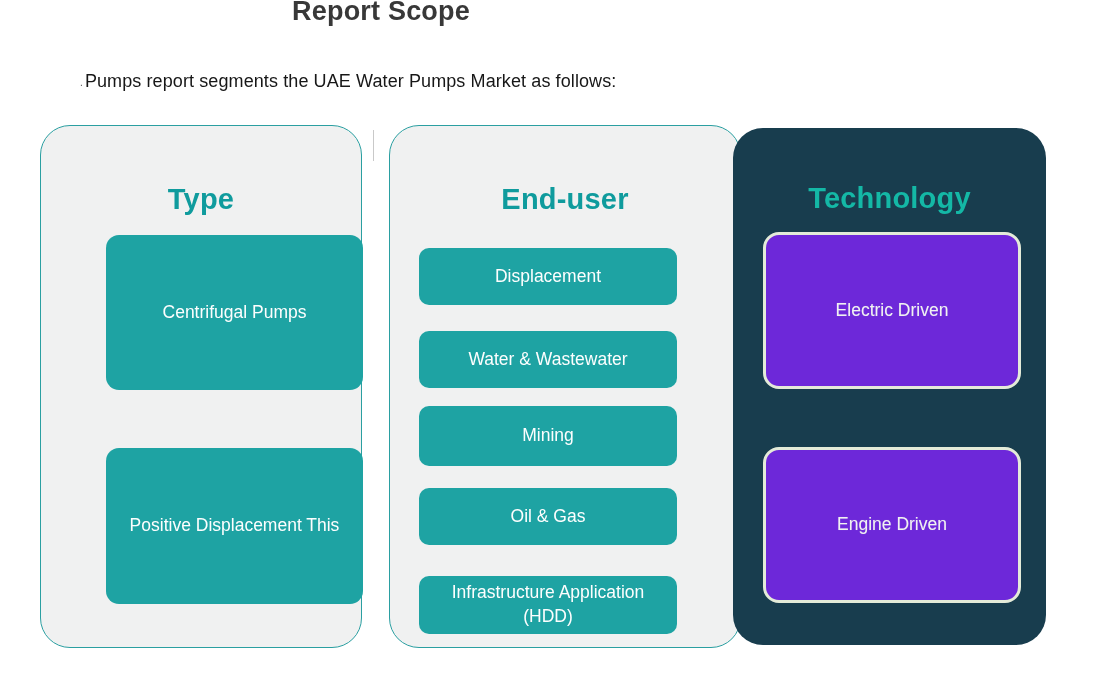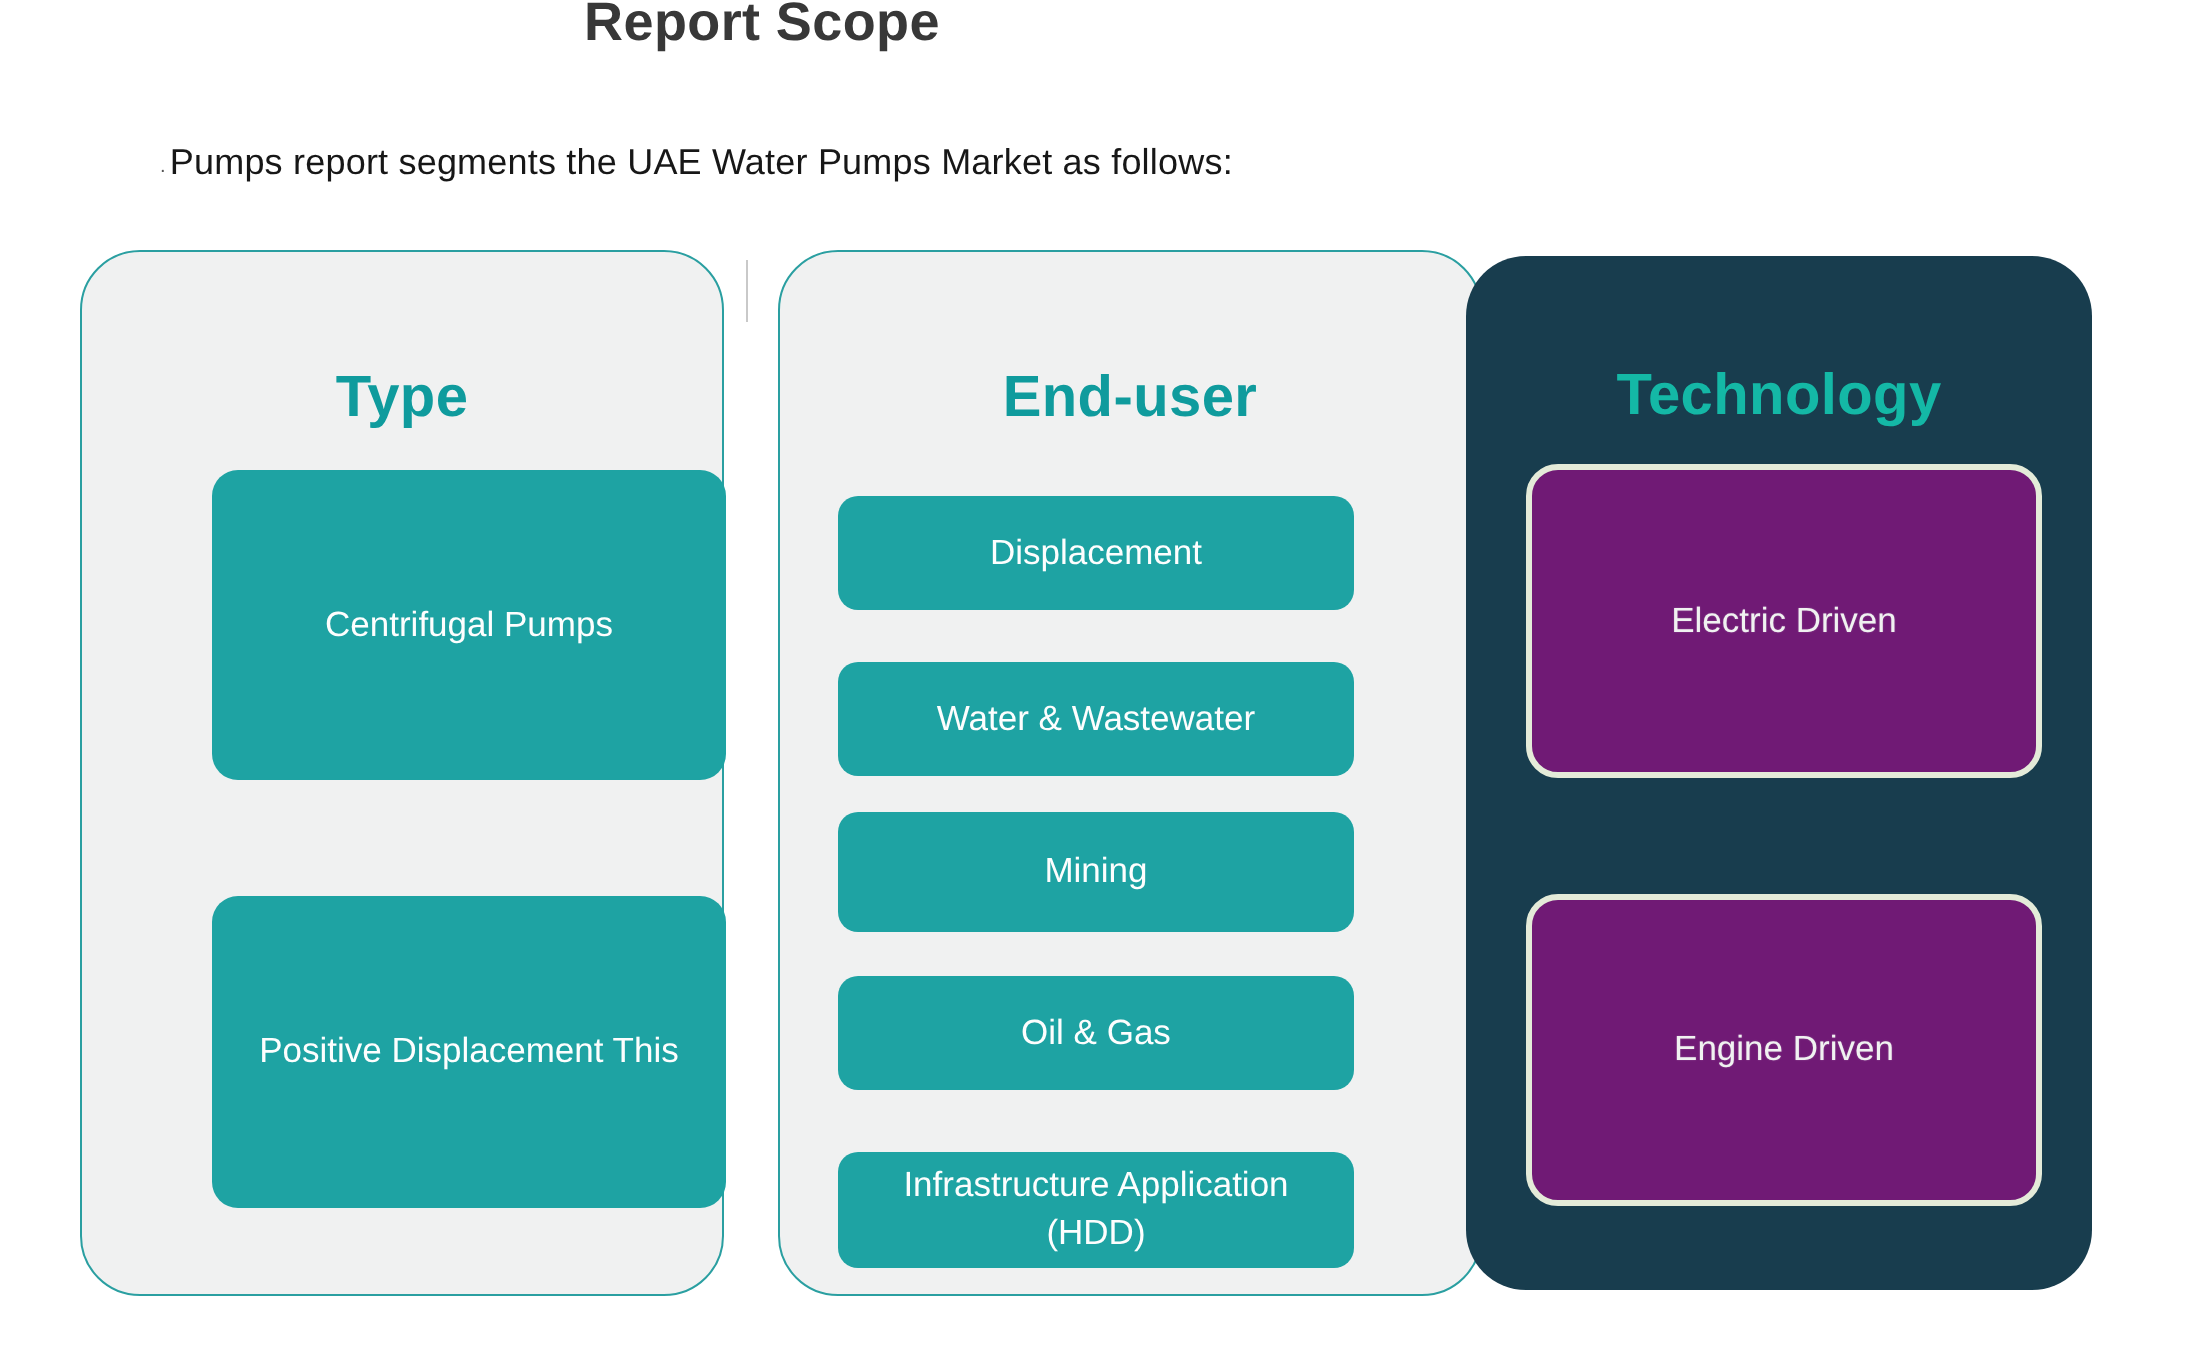--- a/index.html
+++ b/index.html
@@ -104,21 +104,21 @@
   .box-end-0 { top: 122px; height: 57px; }
   .box-end-1 { top: 205px; height: 57px; }
   .box-end-2 { top: 280px; height: 60px; }
   .box-end-3 { top: 362px; height: 57px; }
   .box-end-4 { top: 450px; height: 58px; }
 
   
   .panel-dark .seg-box {
     left: 30px;
     width: 258px;
-    background: #701a75;
+    background: #6d28d9;
     border: 3px solid #e4ebd9;
     border-radius: 16px;
     color: #f0f2f1;
     text-shadow: 0 0 1px rgba(255,255,255,0.25);
   }
   .box-tech-0 { top: 104px; height: 157px; }
   .box-tech-1 { top: 319px; height: 156px; }
 
   
   .divider-artifact {

